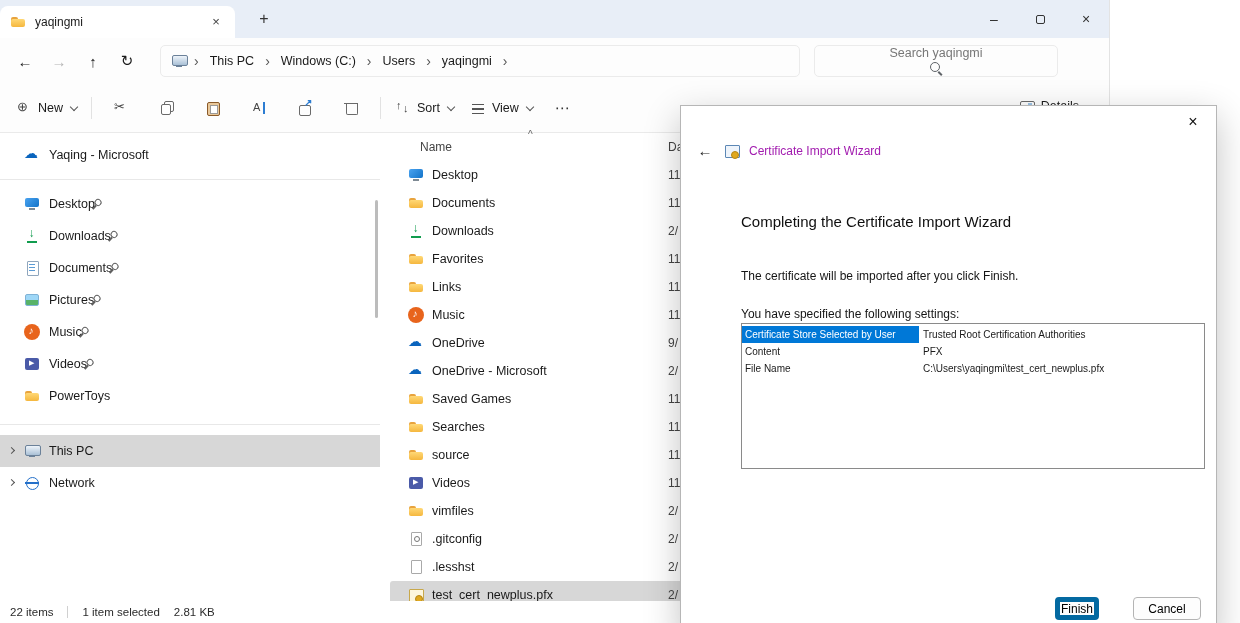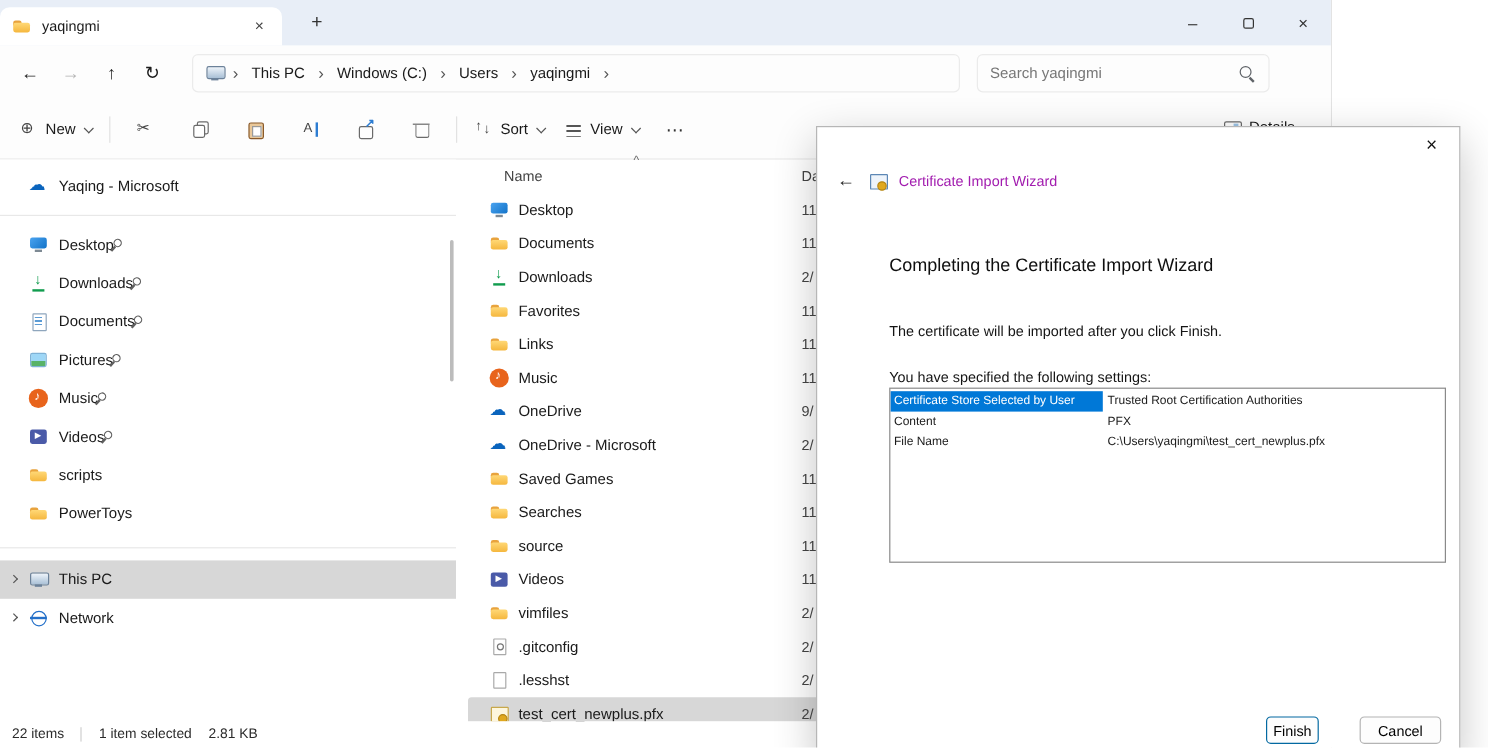--- a/index.html
+++ b/index.html
@@ -16,21 +16,21 @@
   .wincontrols { position:absolute; right:0; top:0; height:38px; display:flex; }
   .wc { width:46px; height:38px; display:flex; align-items:center; justify-content:center; font-size:14px; color:#333; }
   .maxbox { width:9px; height:9px; border:1px solid #333; border-radius:2px; display:inline-block; }
 
   .navbar { position:absolute; left:0; top:38px; width:100%; height:46px; background:#fdfdfd; display:flex; align-items:center; padding-left:8px; }
   .navbtn { width:34px; text-align:center; font-size:15px; color:#1b1b1b; }
   .navbtn.dis { color:#b5b5b5; }
   .addressbar { margin-left:16px; width:640px; height:32px; background:#fdfdfd; border:1px solid #ebebeb; border-radius:5px; display:flex; align-items:center; padding:0 10px; gap:7px; font-size:12.5px; }
   .bc-item { padding:2px 4px; border-radius:3px; }
   .bc-sep { color:#555; font-size:14px; }
-  .searchbox { margin-left:14px; width:244px; height:32px; background:#fdfdfd; border:1px solid #ebebeb; border-radius:5px; display:flex; align-items:center; justify-content:space-between; padding:0 10px; font-size:12.5px; color:#777; }
+  .searchbox { margin-left:14px; width:244px; height:32px; background:#fdfdfd; border:1px solid #ebebeb; border-radius:5px; display:flex; align-items:center; justify-content:space-between; padding:0 10px; font-size:12.5px; color:#777;flex-direction:column; }
 
   .toolbar { position:absolute; left:0; top:84px; width:100%; height:49px; background:#fdfdfd; border-bottom:1px solid #eaeaea; display:flex; align-items:center; padding:0 8px; }
   .tbtn { display:flex; align-items:center; gap:6px; font-size:12.5px; color:#1a1a1a; padding:6px 8px; border-radius:4px; }
   .tibtn { width:46px; height:32px; display:flex; align-items:center; justify-content:center; border-radius:4px; }
   .tsep { width:1px; height:22px; background:#e2e2e2; margin:0 6px; }
   .more { font-size:15px; color:#333; padding:0 14px; letter-spacing:1px; }
   .details-btn { position:absolute; right:22px; top:8px; }
 
   .chev-d { display:inline-block; width:6px; height:6px; border-right:1.3px solid #555; border-bottom:1.3px solid #555; transform:rotate(45deg); margin-top:-3px; margin-left:2px; }
   .chev-r { position:absolute; left:9px; top:13px; width:5px; height:5px; border-right:1.2px solid #555; border-bottom:1.2px solid #555; transform:rotate(-45deg); }
@@ -65,21 +65,21 @@
   .dlg-title { font-size:12px; color:#a21caf; }
   .dlg-heading { position:absolute; left:60px; top:107px; font-size:15px; font-weight:400; color:#0f0f0f; }
   .dlg-body { position:absolute; left:60px; top:163px; font-size:12px; color:#151515; }
   .dlg-sl { position:absolute; left:60px; top:201px; font-size:12px; color:#151515; }
   .dlg-listbox { position:absolute; left:60px; top:217px; width:464px; height:146px; border:1px solid #8a8a8a; background:#fff; font-size:10px; overflow:hidden; padding-top:2px; }
   .set-row { display:flex; height:17px; line-height:17px; }
   .set-key { width:177px; padding-left:3px; white-space:nowrap; overflow:hidden; }
   .set-key.sel { background:#0078d7; color:#fff; }
   .set-val { padding-left:4px; white-space:nowrap; }
   .btn { position:absolute; height:23px; background:#fdfdfd; font-size:12px; font-family:"Liberation Sans",sans-serif; border-radius:4px; }
-  .btn-finish { left:374px; top:491px; width:44px; border:1px solid #0369a1; }
+  .btn-finish { left:374px; top:491px; width:44px; border:5px solid #0369a1; }
   .btn-cancel { left:452px; top:491px; width:68px; border:1px solid #b4b4b4; }
 
   
   .ic { display:inline-block; width:16px; height:16px; position:relative; flex:none; vertical-align:middle; }
   .ic-folder::before { content:""; position:absolute; left:1px; top:3px; width:7px; height:4px; background:#e8a33d; border-radius:2px 2px 0 0; }
   .ic-folder::after { content:""; position:absolute; left:1px; top:5px; width:14px; height:8px; background:linear-gradient(#ffd876,#f5b73e); border-radius:2px; }
   .ic-desktop::before { content:""; position:absolute; left:1px; top:2px; width:14px; height:9px; background:linear-gradient(135deg,#4aa3f0,#1273c8); border-radius:2px; }
   .ic-desktop::after { content:""; position:absolute; left:5px; top:12px; width:6px; height:2px; background:#7e8a94; }
   .ic-computer::before { content:""; position:absolute; left:1px; top:2px; width:14px; height:9px; background:linear-gradient(#eef4fa,#a9c0d6); border:1px solid #6b8199; border-radius:2px; }
   .ic-computer::after { content:""; position:absolute; left:5px; top:12px; width:6px; height:2px; background:#6b8199; }
@@ -244,24 +244,20 @@
           <span class="slabel">Music</span>
           <span class="ic ic-pin pin"></span>
         </div>
         <div class="srow">
           <span class="ic ic-video"></span>
           <span class="slabel">Videos</span>
           <span class="ic ic-pin pin"></span>
         </div>
         <div class="srow">
           <span class="ic ic-folder"></span>
-          <span class="slabel">scripts</span>
-        </div>
-        <div class="srow">
-          <span class="ic ic-folder"></span>
           <span class="slabel">PowerToys</span>
         </div>
         <div class="sdiv big"></div>
         <div class="srow sel">
           <span class="chev-r"></span>
           <span class="ic ic-computer"></span>
           <span class="slabel">This PC</span>
         </div>
         <div class="srow">
           <span class="chev-r"></span>

